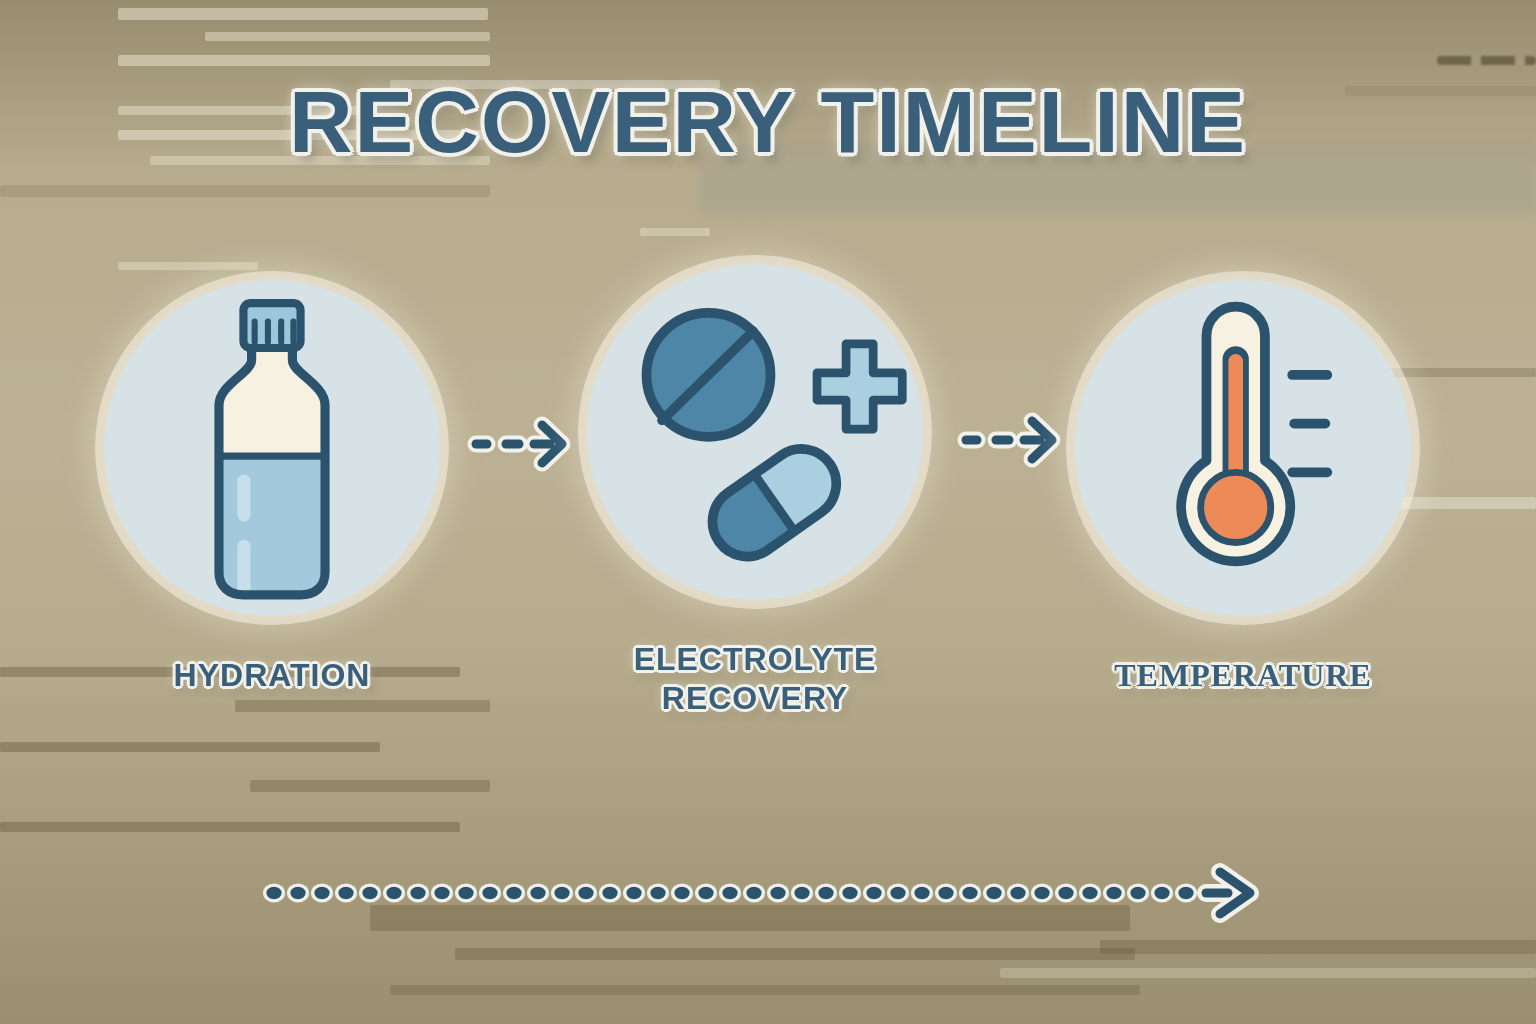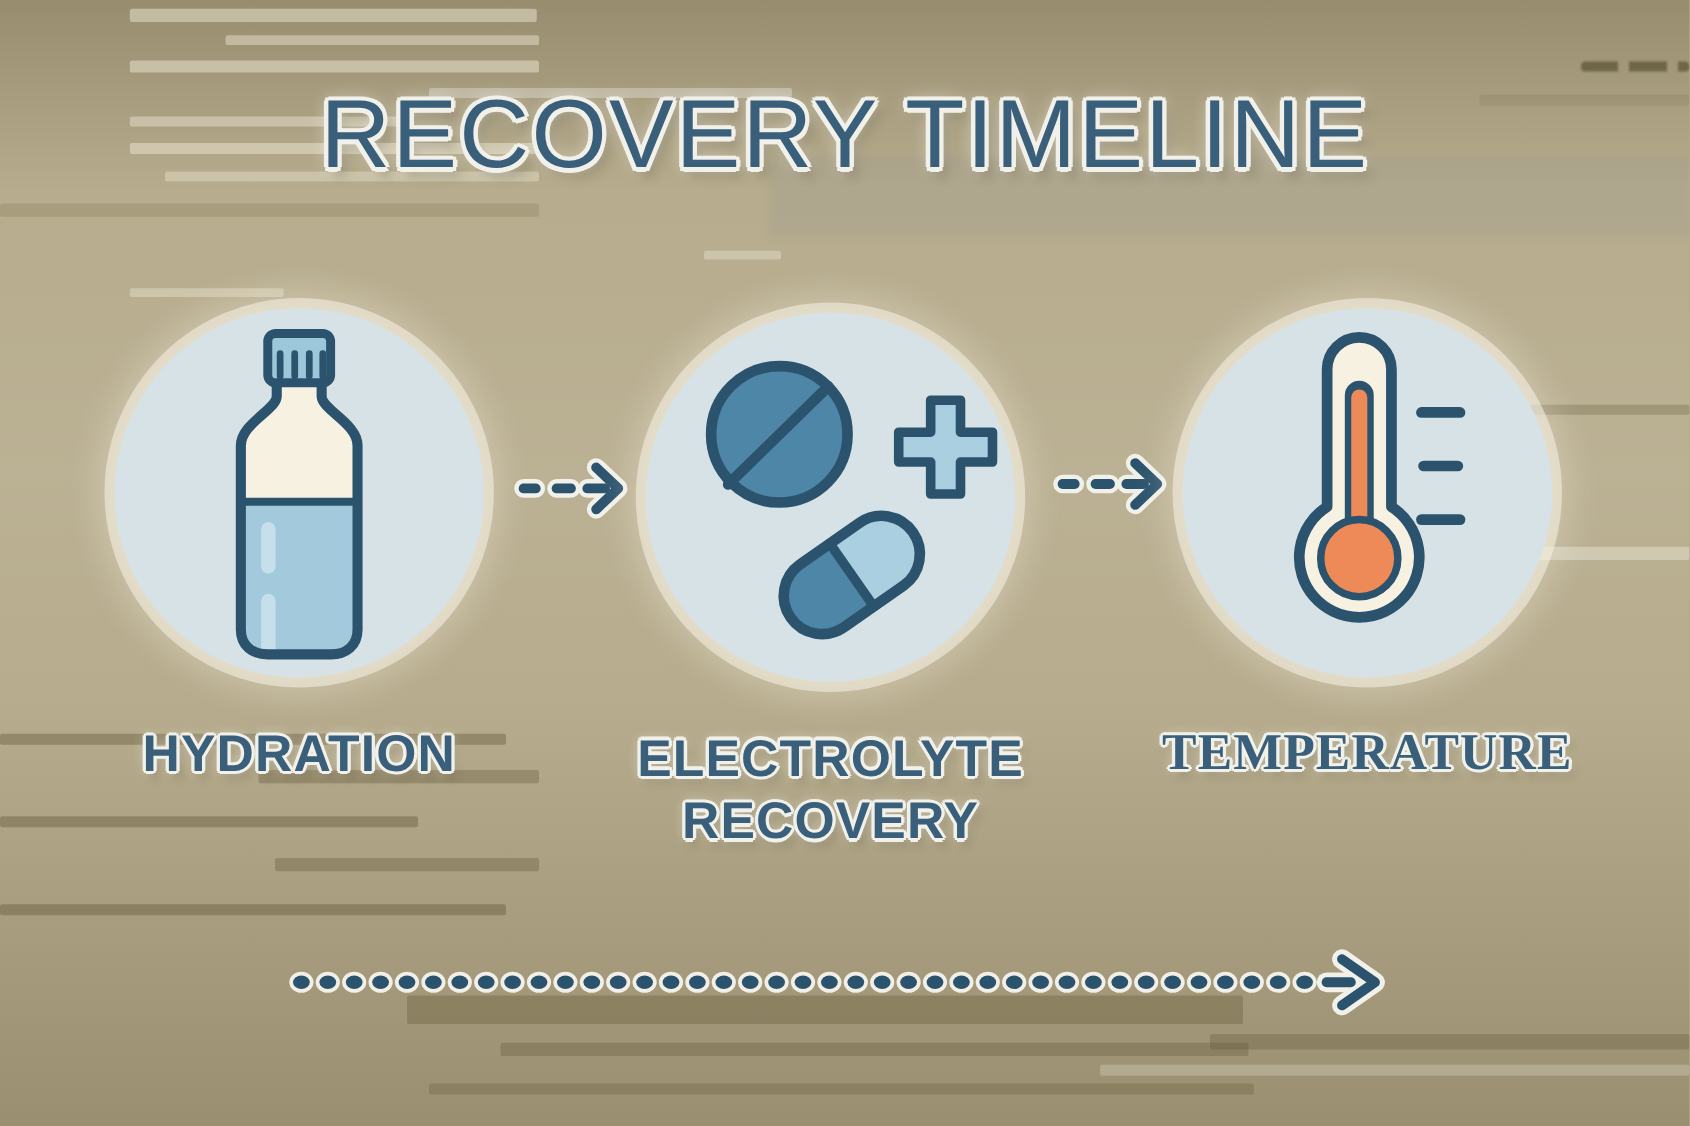--- a/index.html
+++ b/index.html
@@ -29,37 +29,37 @@
   }
   .streak{position:absolute;border-radius:2px;}
   .dashline{
     position:absolute;height:9px;
     background:repeating-linear-gradient(to right, rgba(70,62,35,.55) 0 34px, rgba(70,62,35,0) 34px 44px);
     border-radius:4px;filter:blur(1px);
   }
   
   .title{
     position:absolute;left:0;top:74px;width:100%;text-align:center;
-    font-size:88px;font-weight:normal;letter-spacing:2px;line-height:1.1;
+    font-size:88px;font-weight:bold;letter-spacing:2px;line-height:1.1;
     color:var(--heading-text,#3a5f7b);
     text-shadow:
       -4px 0 0 #f1f1ea, 4px 0 0 #f1f1ea, 0 -4px 0 #f1f1ea, 0 4px 0 #f1f1ea,
       -3px -3px 0 #f1f1ea, 3px -3px 0 #f1f1ea, -3px 3px 0 #f1f1ea, 3px 3px 0 #f1f1ea,
       0 0 16px rgba(255,255,255,.65), 6px 8px 10px rgba(70,65,45,.35);
   }
   .step{position:absolute;display:flex;flex-direction:column;align-items:center;}
   .circle{
     width:336px;height:336px;border-radius:50%;
     background:var(--circle-bg,#d7e2e6);
     box-shadow:0 0 0 9px rgba(247,243,228,.55), 0 0 30px 16px rgba(247,243,228,.30);
     display:flex;align-items:center;justify-content:center;
   }
   .label{
     margin-top:40px;text-align:center;
-    font-size:47px;font-weight:bold;letter-spacing:1px;line-height:1.22;
+    font-size:32px;font-weight:bold;letter-spacing:1px;line-height:1.22;
     color:var(--heading-text,#3a5f7b);
     text-shadow:
       -3px 0 0 #f1f1ea, 3px 0 0 #f1f1ea, 0 -3px 0 #f1f1ea, 0 3px 0 #f1f1ea,
       -2px -2px 0 #f1f1ea, 2px -2px 0 #f1f1ea, -2px 2px 0 #f1f1ea, 2px 2px 0 #f1f1ea,
       0 0 12px rgba(255,255,255,.55), 4px 6px 8px rgba(70,65,45,.30);
   }
   .connector{position:absolute;}
   .bottom-arrow{position:absolute;left:262px;top:862px;}
 </style>
 </head>
@@ -129,21 +129,21 @@
     </g>
     <g style="stroke:var(--outline-dark,#2b536d);stroke-width:9;stroke-linecap:round;stroke-linejoin:round;fill:none;">
       <line x1="10" y1="32" x2="21" y2="32"></line>
         <line x1="40" y1="32" x2="53" y2="32"></line>
       <line x1="68" y1="32" x2="84" y2="32"></line>
         <polyline points="76,13 96,32 76,51"></polyline>
     </g>
   </svg>
 </div>
 
-<div class="step" style="left:535px;top:284px;width:440px;">
+<div class="step" style="left:535px;top:264px;width:440px;">
   <div class="circle">
     <svg width="310" height="320" viewBox="0 0 320 330">
       <circle cx="112" cy="106" r="64" style="fill:var(--icon-blue-mid,#4d86a6);stroke:var(--outline-dark,#2b536d);stroke-width:10;"></circle>
       <line x1="158" y1="61" x2="64" y2="153" style="stroke:var(--outline-dark,#2b536d);stroke-width:10;stroke-linecap:round;"></line>
       <path d="M254,74 h28 v30 h30 v28 h-30 v30 h-28 v-30 h-30 v-28 h30 Z" style="fill:var(--icon-blue-light,#a9cfe0);stroke:var(--outline-dark,#2b536d);stroke-width:9;stroke-linejoin:round;"></path>
       <g transform="translate(180,238) rotate(-35)">
         <path d="M0,-36 h-34 a36,36 0 0 0 0,72 h34 Z" style="fill:var(--icon-blue-mid,#4d86a6);"></path>
         <path d="M0,-36 h34 a36,36 0 0 1 0,72 h-34 Z" style="fill:var(--icon-blue-light,#a9cfe0);"></path>
         <rect x="-70" y="-36" width="140" height="72" rx="36" style="fill:none;stroke:var(--outline-dark,#2b536d);stroke-width:10;"></rect>
         <line x1="0" y1="-36" x2="0" y2="36" style="stroke:var(--outline-dark,#2b536d);stroke-width:9;"></line>

